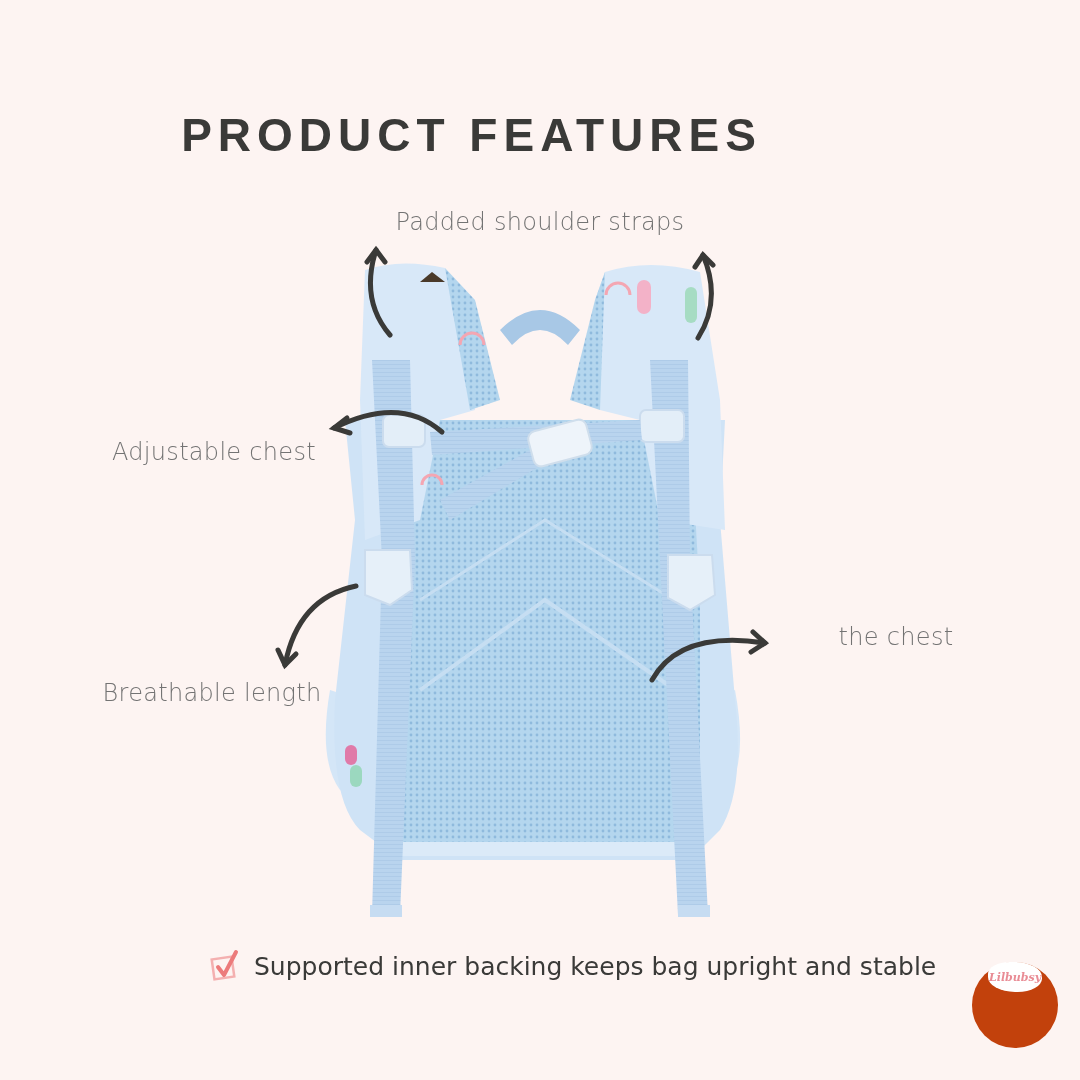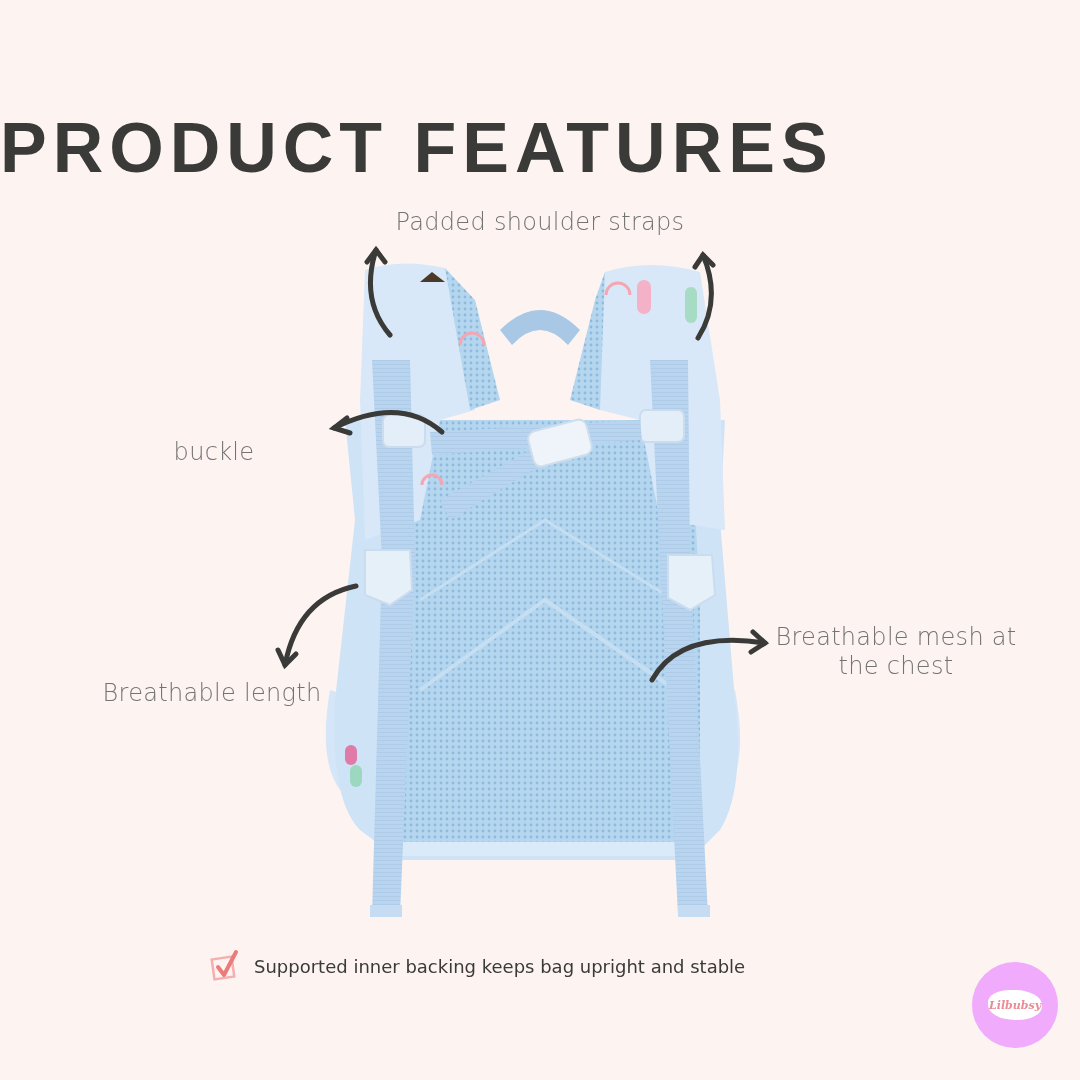--- a/index.html
+++ b/index.html
@@ -5,46 +5,47 @@
   html, body { margin: 0; padding: 0; }
   body {
     width: 1080px; height: 1080px;
     background: #fdf4f2;
     position: relative; overflow: hidden;
     font-family: "DejaVu Sans", sans-serif;
     color: #3a3a38;
   }
   .title {
     position: absolute; left: 0; top: 108px; width: 943px;
+    text-align: center;
     font-family: "Liberation Sans", sans-serif;
-    font-weight: bold; font-size: 70px; letter-spacing: 6px;
+    font-weight: bold; font-size: 46px; letter-spacing: 6px;
     color: #3a3a38;
   }
   .label {
     position: absolute; font-size: 24px; line-height: 29px;
     text-align: center; color: #737373;
     font-family: "DejaVu Sans", sans-serif; font-weight: 300;
     letter-spacing: 0.3px;
   }
   .lbl-straps { left: 340px; top: 208px; width: 400px; }
   .lbl-chest { left: 84px; top: 438px; width: 260px; }
   .lbl-length { left: 96px; top: 679px; width: 232px; }
   .lbl-mesh { left: 765px; top: 623px; width: 262px; }
   .footer {
     position: absolute; left: 210px; top: 948px; height: 36px;
     display: flex; align-items: center; gap: 10px;
   }
-  .footer-text { font-size: 18px; color: #3a3a38; }
+  .footer-text { font-size: 25px; color: #3a3a38; }
   .check-icon { width: 34px; height: 34px; }
   .arrows { position: absolute; left: 0; top: 0; }
   .backpack { position: absolute; left: 0; top: 0; }
   .logo {
     position: absolute; left: 972px; top: 962px; width: 86px; height: 86px;
-    border-radius: 50%; background: #f0abfc;
-    display: flex; align-items: center; justify-content: center;
+    border-radius: 50%; background: #c2410c;
+    display: flex; align-items: flex-start; justify-content: center;
   }
   .logo-inner {
     background: #ffffff; border-radius: 40% 50% 45% 50%;
     width: 54px; height: 30px; display: flex; align-items: center; justify-content: center;
     font-family: "DejaVu Serif", serif; font-style: italic; font-size: 11px; color: #e98c95; font-weight: bold;
   }
 </style>
 </head>
 <body>
 
@@ -122,25 +123,24 @@
     <path d="M356 586 Q298 598 285 665"></path>
     <path d="M278 650 L285 665 L296 654"></path>
 
     <path d="M652 680 Q680 630 765 643"></path>
     <path d="M753 632 L765 643 L751 652"></path>
   </g>
 </svg>
 
 <div class="label lbl-straps">Padded shoulder straps</div>
 <div class="label lbl-chest">
-  <div>buckle</div>
+  <div>Adjustable chest</div>
 </div>
 <div class="label lbl-length">Breathable length</div>
 <div class="label lbl-mesh">
-  <div>Breathable mesh at</div>
   <div>the chest</div>
 </div>
 
 <div class="footer">
   <svg class="check-icon" viewBox="0 0 34 34">
     <rect x="3" y="9" width="20" height="20" fill="none" stroke="#f4b0b0" stroke-width="2.5" transform="rotate(-8 13 19)"></rect>
     <path d="M8 18 L14 26 L26 3" stroke="#ec7b7b" stroke-width="4" fill="none" stroke-linecap="round" stroke-linejoin="round"></path>
   </svg>
   <span class="footer-text">Supported inner backing keeps bag upright and stable</span>
 </div>

